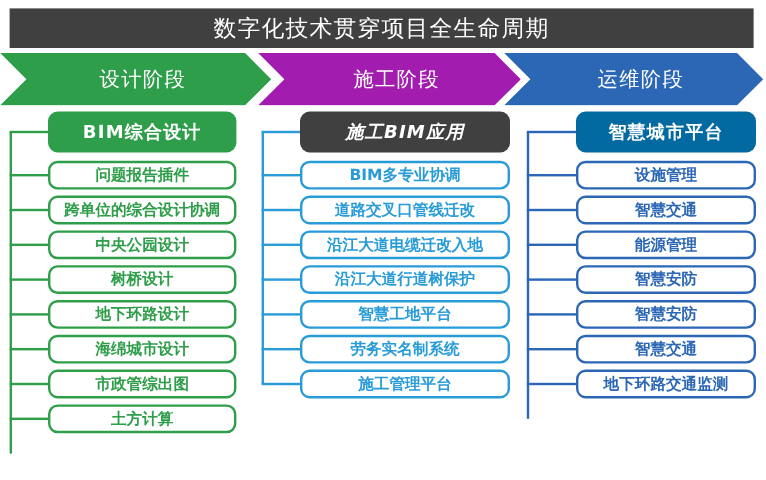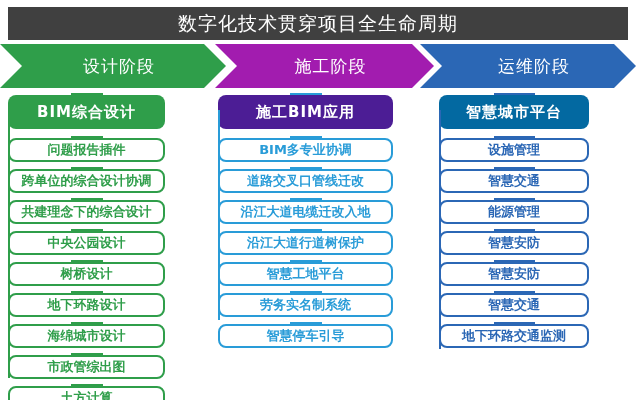--- a/index.html
+++ b/index.html
@@ -38,21 +38,21 @@
   .col { position:absolute; top:93px; }
   .col-1 { left:8px; }
   .col-2 { left:218px; }
   .col-3 { left:439px; }
 
   .vline { position:absolute; left:0; width:2px; }
   .col-1 .vline { top:17px; height:268px; background:#2f9e4a; }
   .col-2 .vline { top:17px; height:210px; background:#299cd8; }
   .col-3 .vline { top:17px; height:239px; background:#2b67b5; }
 
-  .row { display:flex; align-items:center;flex-direction:column; }
+  .row { display:flex; align-items:center; }
   .row.header-row { margin-bottom:7px; }
   .row.item-row   { margin-bottom:5px; }
 
   .stub { height:2px; flex:0 0 auto; }
   .col-1 .stub { width:32px; background:#2f9e4a; }
   .col-2 .stub { width:32px; background:#299cd8; }
   .col-3 .stub { width:41px; background:#2b67b5; }
 
   .node {
     box-sizing:border-box;
@@ -63,21 +63,21 @@
   .node-header {
     height:34px; color:#ffffff; font-size:15px; font-weight:bold; letter-spacing:1px;
   }
   .node-item {
     height:24px; background:#ffffff; border:2px solid; font-size:13px; font-weight:bold;
   }
   .col-1 .node { width:157px; }
   .col-2 .node { width:175px; }
   .col-3 .node { width:150px; }
   .col-1 .node-header { background:#2f9e4a; }
-  .col-2 .node-header { background:#4c1d95; }
+  .col-2 .node-header { background:#404040;font-style:italic; }
   .col-3 .node-header { background:#0369a1;font-family:Liberation Mono, monospace; }
   .col-1 .node-item { border-color:#2f9e4a; color:#2f9e4a; }
   .col-2 .node-item { border-color:#299cd8; color:#299cd8; }
   .col-3 .node-item { border-color:#2b67b5; color:#2b67b5; }
 </style>
 </head>
 <body>
 
 <div class="banner">数字化技术贯穿项目全生命周期</div>
 
@@ -94,24 +94,20 @@
   <div class="row item-row">
       <div class="stub"></div>
       <div class="node node-item">问题报告插件</div>
     </div>
   <div class="row item-row">
       <div class="stub"></div>
       <div class="node node-item">跨单位的综合设计协调</div>
     </div>
   <div class="row item-row">
       <div class="stub"></div>
-      <div class="node node-item">共建理念下的综合设计</div>
-    </div>
-  <div class="row item-row">
-      <div class="stub"></div>
       <div class="node node-item">中央公园设计</div>
     </div>
   <div class="row item-row">
       <div class="stub"></div>
       <div class="node node-item">树桥设计</div>
     </div>
   <div class="row item-row">
       <div class="stub"></div>
       <div class="node node-item">地下环路设计</div>
     </div>
@@ -154,21 +150,21 @@
   <div class="row item-row">
       <div class="stub"></div>
       <div class="node node-item">智慧工地平台</div>
     </div>
   <div class="row item-row">
       <div class="stub"></div>
       <div class="node node-item">劳务实名制系统</div>
     </div>
   <div class="row item-row">
       <div class="stub"></div>
-      <div class="node node-item">智慧停车引导</div>
+      <div class="node node-item">施工管理平台</div>
     </div>
 </div>
 
 <div class="col col-3">
   <div class="vline"></div>
   <div class="row header-row">
     <div class="stub"></div>
     <div class="node node-header">智慧城市平台</div>
   </div>
   <div class="row item-row">

